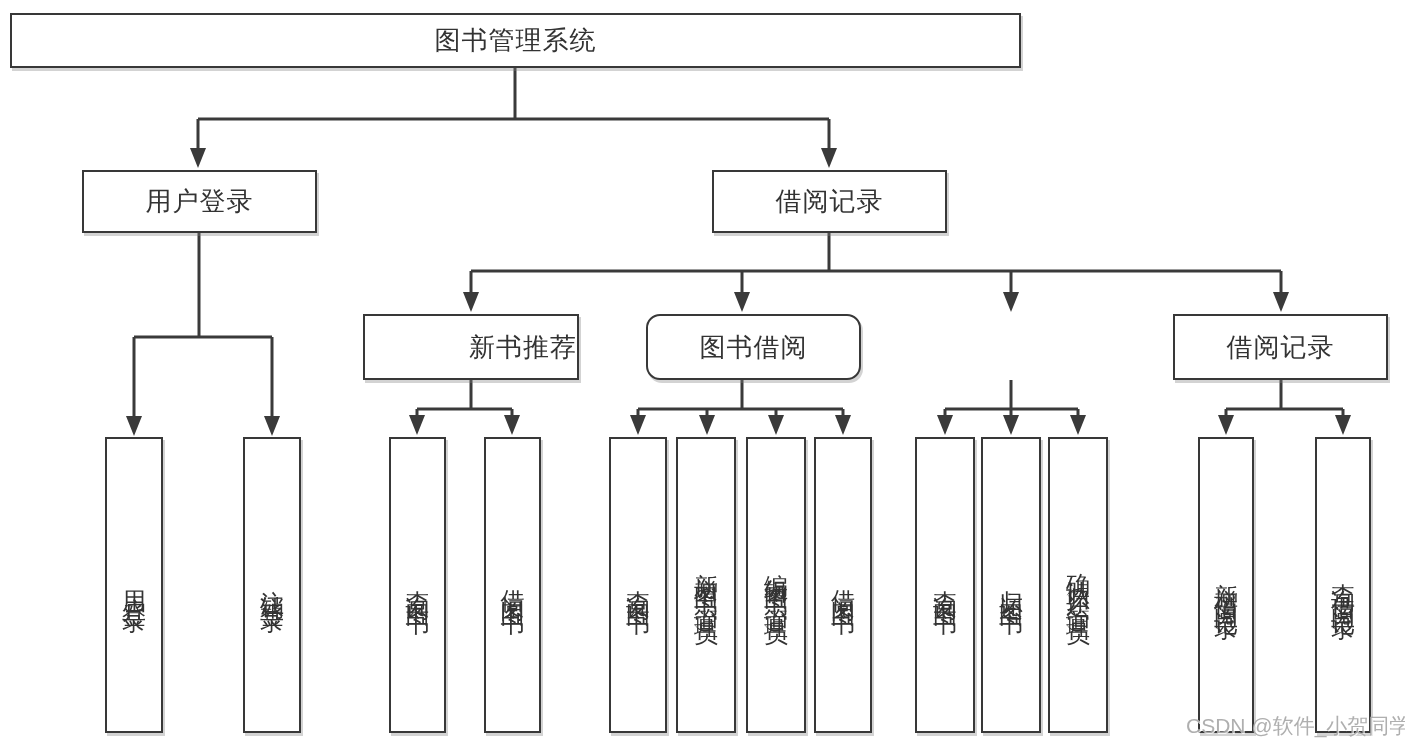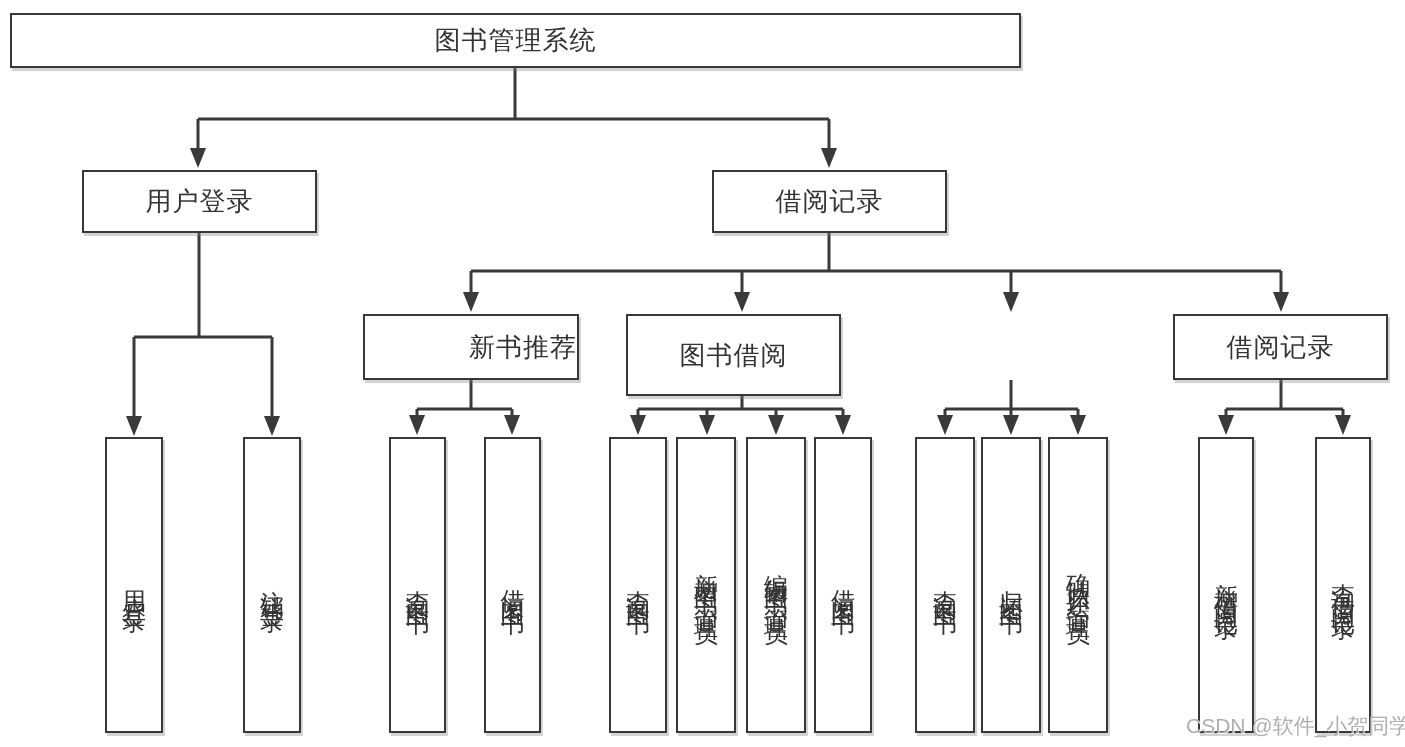--- a/index.html
+++ b/index.html
@@ -115,21 +115,21 @@
   <div class="node hbox" style="left:82px; top:170px; width:235px; height:63px;">
     <span>用户登录</span>
   </div>
   <div class="node hbox" style="left:712px; top:170px; width:235px; height:63px;">
     <span>借阅记录</span>
   </div>
 
   <div class="node hbox" style="left:363px; top:314px; width:216px; height:66px;justify-content:flex-end;">
     <span>新书推荐</span>
   </div>
-  <div class="node hbox" style="left:626px; top:314px; width:215px; height:82px;">
+  <div class="node hbox" style="left:646px; top:314px; width:215px; height:66px;border-radius:14px;">
     <span>图书借阅</span>
   </div>
   <div class="node hbox" style="left:1173px; top:314px; width:215px; height:66px;font-family:Liberation Serif, serif;">
     <span>借阅记录</span>
   </div>
 
   <div class="node vbox" style="left:105px; top:437px; width:58px; height:296px;">
     <span>用户登录</span>
   </div>
   <div class="node vbox" style="left:243px; top:437px; width:58px; height:296px;">

